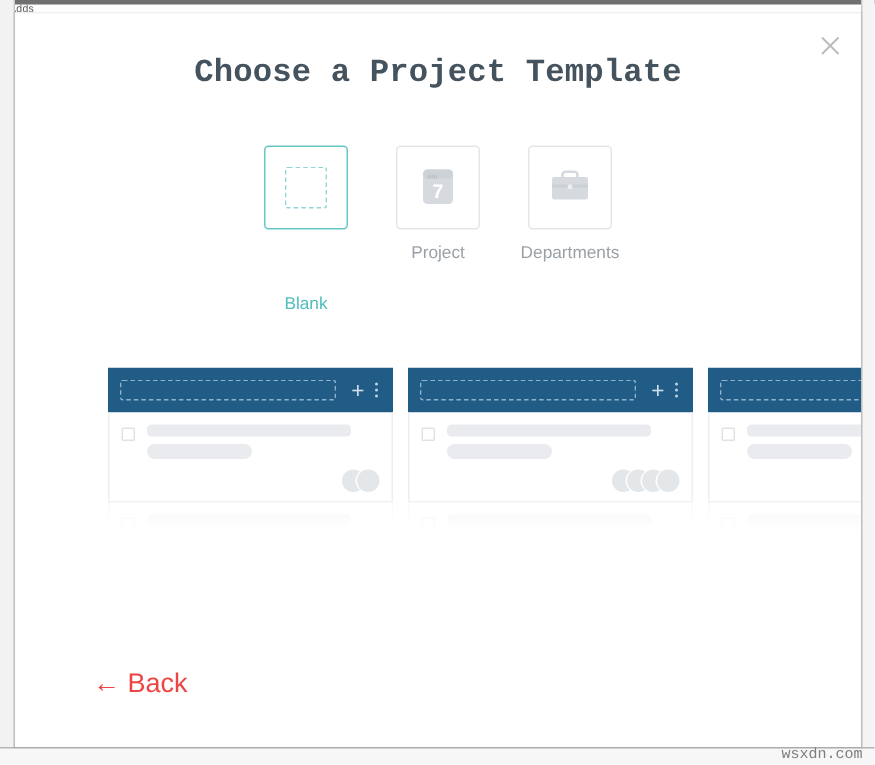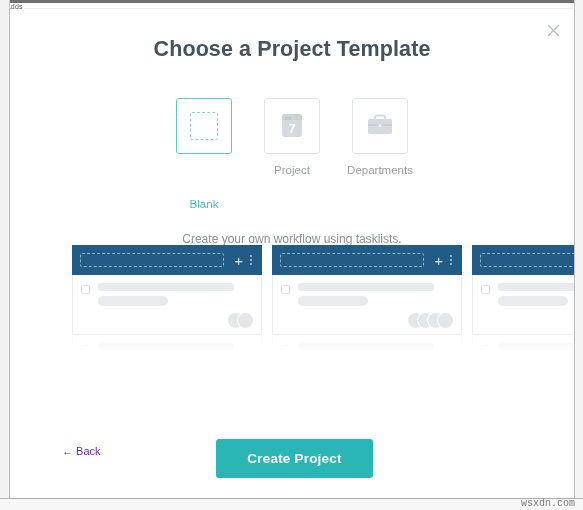--- a/index.html
+++ b/index.html
@@ -87,20 +87,21 @@
   .close-btn svg { display: block; }
 
   .modal-title {
     text-align: center;
     margin: 0;
     padding-top: 28px;
     font-size: 21.5px;
     font-weight: bold;
     color: #45535e;
     letter-spacing: .1px;
+    font-family: Liberation Mono, monospace;
   }
 
   
   .templates {
     display: flex;
     justify-content: center;
     gap: 26px;
     margin-top: 36px;
   }
   .template {
@@ -283,22 +284,22 @@
     position: absolute;
     left: 0;
     top: 420px;
     width: 564px;
     height: 60px;
   }
   .back-link {
     position: absolute;
     left: 52px;
     top: 16px;
-    font-size: 11px;
-    color: #6d28d9;
+    font-size: 18px;
+    color: #ef4444;
     text-decoration: none;
     cursor: pointer;
   }
   .create-btn {
     position: absolute;
     left: 206px;
     top: 10px;
     width: 157px;
     height: 39px;
     background: #2bb6b6;
@@ -372,21 +373,20 @@
           <rect x="4" y="12" width="24" height="2" fill="#cacfd4"></rect>
           <rect x="14.5" y="12" width="3" height="3" rx=".6" fill="#eceef0"></rect>
         </svg>
       </div>
       <div class="tpl-label">Departments</div>
     </div>
 
 
   </div>
 
-  <div class="tpl-desc">Create your own workflow using tasklists.</div>
 
   <div class="board">
     <div class="board-inner">
 
       <div class="column">
         <div class="col-header">
           <div class="col-title-ph"></div>
           <div class="col-plus">+</div>
           <div class="col-dots">
               <i></i>
@@ -475,18 +475,17 @@
           </div>
         </div>
       </div>
 
     </div>
     <div class="board-fade"></div>
   </div>
 
   <div class="footer">
     <a class="back-link" href="#">← Back</a>
-    <button class="create-btn">Create Project</button>
   </div>
 
 </div>
 
 <div class="watermark">wsxdn.com</div>
 
 </body></html>

